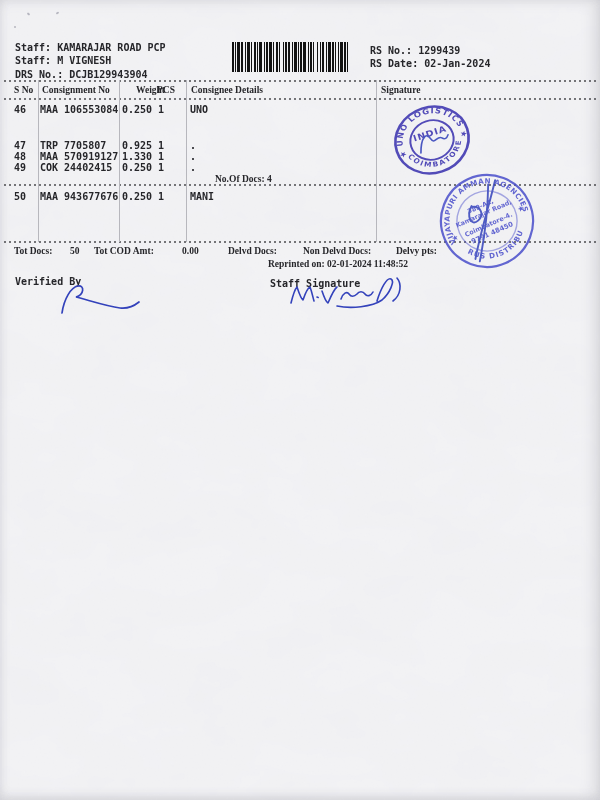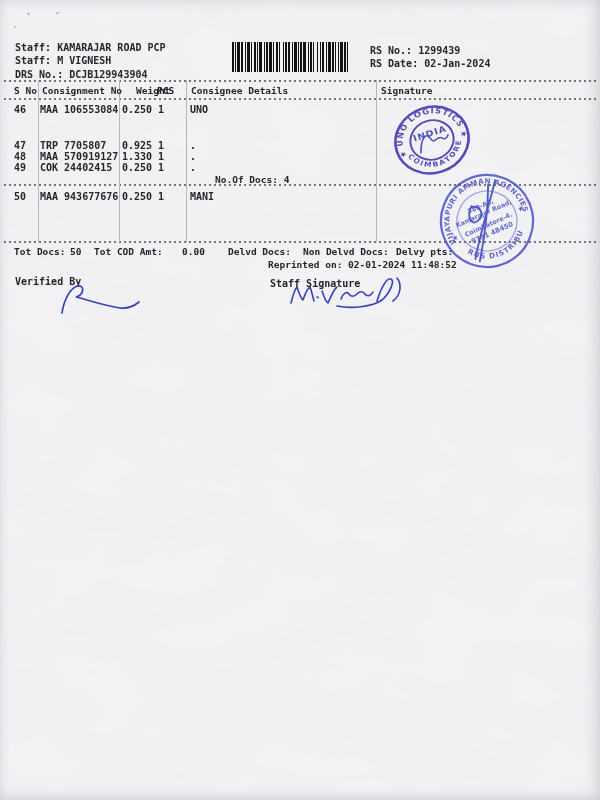--- a/index.html
+++ b/index.html
@@ -2,21 +2,21 @@
 <html><head>
 <meta charset="utf-8">
 <style>
   html,body{margin:0;padding:0;background:#e8e9ec;}
   .page{position:relative;width:600px;height:800px;margin:0 auto;overflow:hidden;
         background:#f4f4f6;
         box-shadow:inset -6px 0 14px rgba(120,120,135,.18), inset 0 -4px 10px rgba(120,120,135,.10), inset 3px 0 8px rgba(140,140,150,.08);
         font-family:"DejaVu Sans Mono", monospace;}
   .tex{position:absolute;inset:0;pointer-events:none;}
   .t{position:absolute;font:700 10px "DejaVu Sans Mono",monospace;color:#26262a;white-space:pre;letter-spacing:0;}
-  .s95{font-size:9.5px;}
+  .s95{font-size:9.5px;font-family:Liberation Serif, serif;}
   .title{left:10px;right:0;text-align:center;top:8px;font-size:11px;letter-spacing:.5px;}
   .subtitle{left:58px;right:0;text-align:center;top:22px;font-size:13.5px;}
   .dash{position:absolute;left:4px;right:3px;height:1.6px;
         background:repeating-linear-gradient(90deg,#4a4a4e 0 2.1px,transparent 2.1px 5px);opacity:.75;}
   .vline{position:absolute;top:80px;height:162px;width:1px;background:#b7b7bd;}
   .speck{position:absolute;background:rgba(95,95,115,.4);border-radius:1px;}
   .barcode{position:absolute;left:232px;top:42px;width:124px;height:30px;display:flex;align-items:stretch;overflow:hidden;}
   .barcode div{height:100%;}
   svg.overlay{position:absolute;inset:0;pointer-events:none;}
   .stamp-text{font-family:"DejaVu Sans",sans-serif;font-weight:700;}

